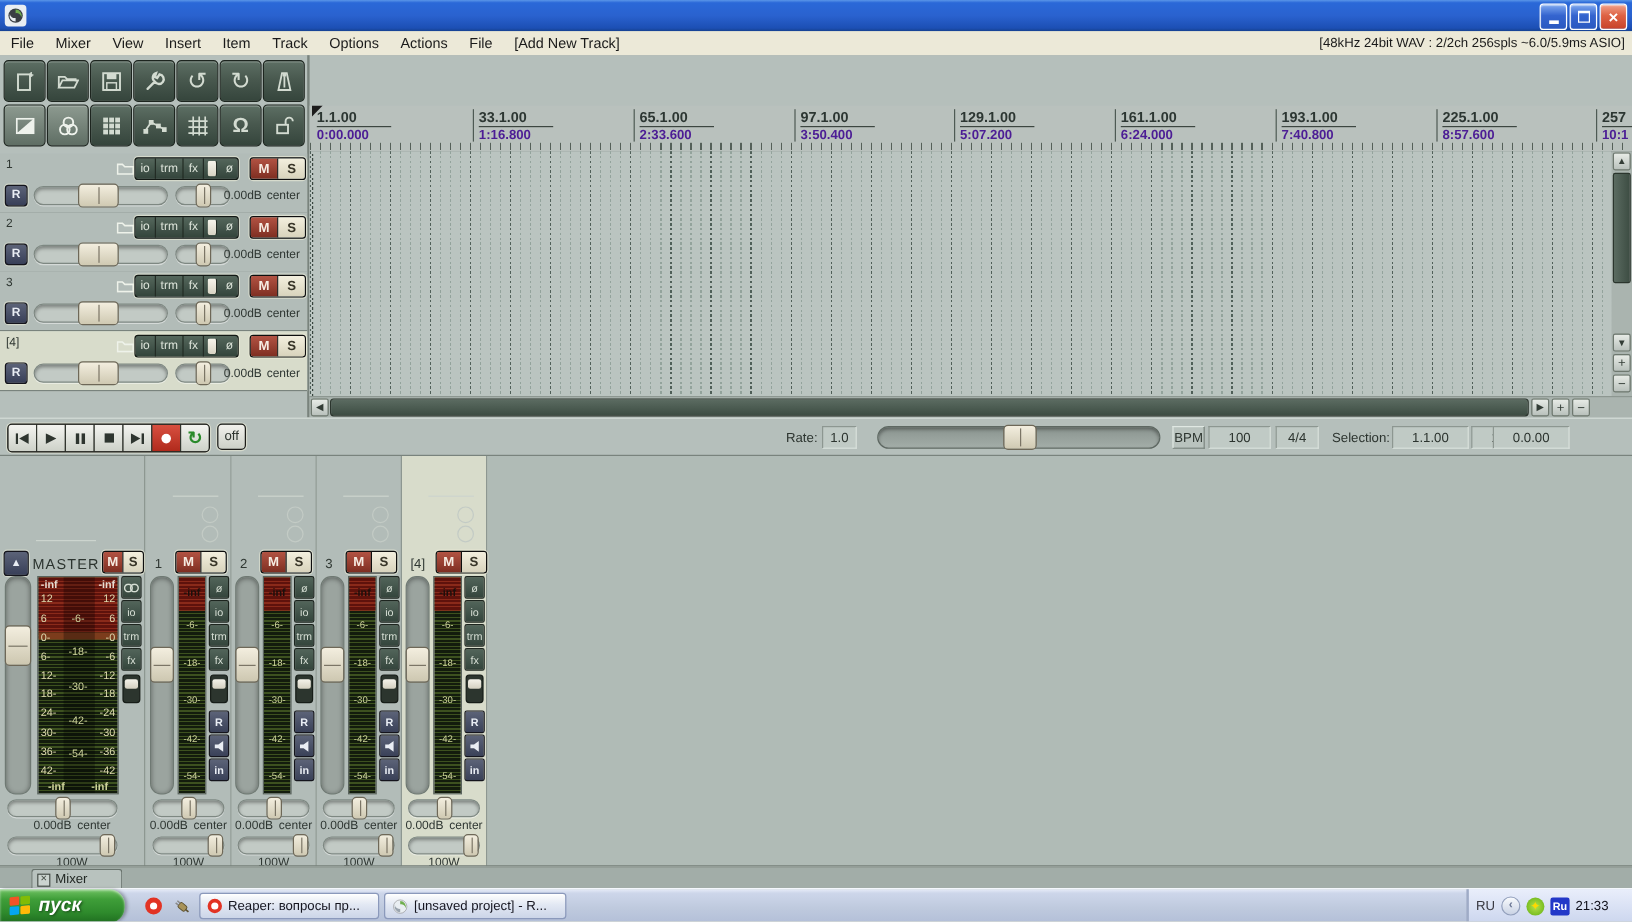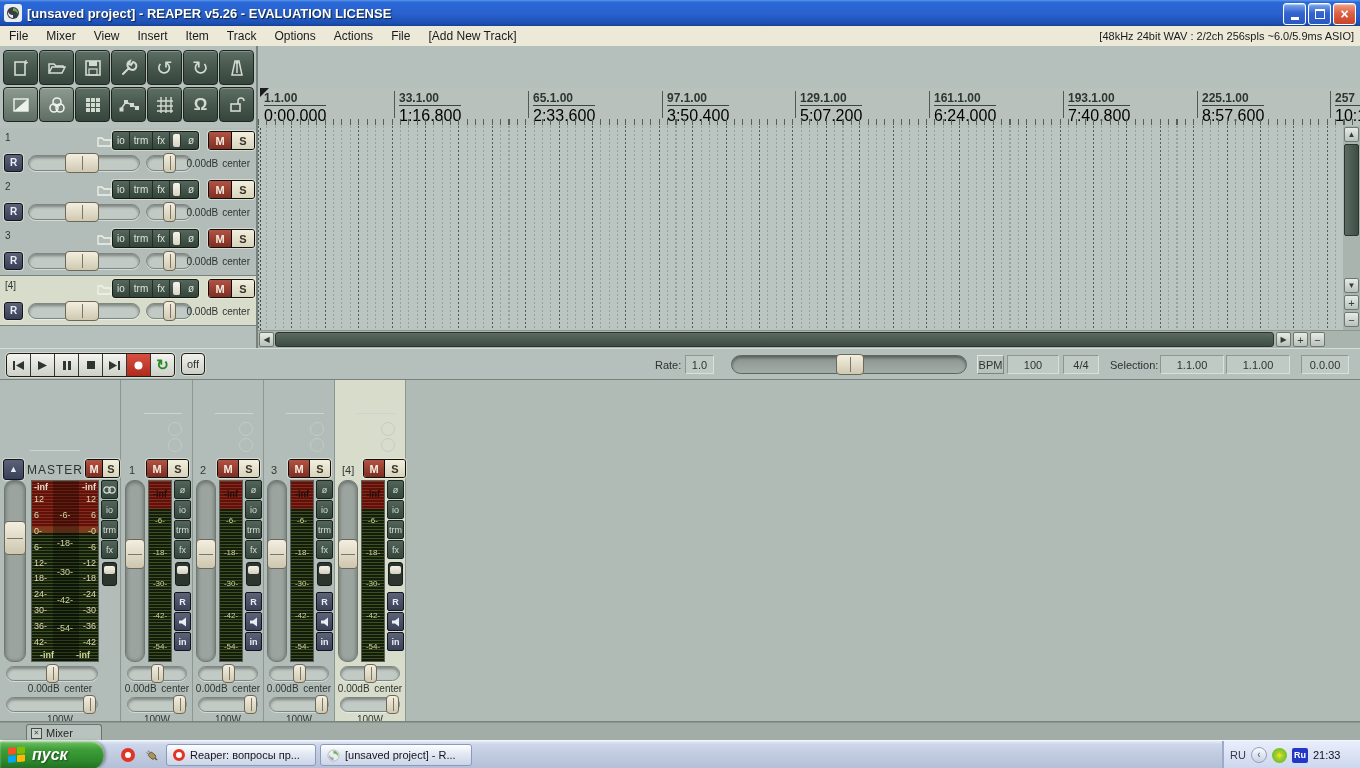--- a/index.html
+++ b/index.html
@@ -82,21 +82,21 @@
   
   .ruler{position:absolute;left:258px;top:42px;width:1102px;height:38px;background:#b9c1bd;
     border-bottom:1px solid #6c766f;overflow:hidden;}
   .ruler::after{content:"";position:absolute;left:0;right:0;bottom:1px;height:6px;
     background:repeating-linear-gradient(90deg,#556059 0 1px,transparent 1px 8.35px);}
   .rmark{position:absolute;top:3px;bottom:8px;padding-left:4px;border-left:1px solid #4e5a54;}
   .rmark.first{border-left:none;}
   .rmark.first::before{content:"";position:absolute;left:0;top:-3px;width:0;height:0;
     border-left:9px solid #1c1c1c;border-bottom:9px solid transparent;}
   .rbars{display:block;font-weight:bold;font-size:12px;color:#2c3632;border-bottom:1px solid #3c4640;width:62px;padding-bottom:0px;}
-  .rtime{display:block;font-weight:normal;font-size:16px;color:#000000;margin-top:1px;}
+  .rtime{display:block;font-weight:bold;font-size:11px;color:#4c1d95;margin-top:1px;}
   .arrange{position:absolute;left:258px;top:80px;width:1085px;height:204px;
     background-color:#bac4c0;
     background-image:
       repeating-linear-gradient(0deg,#bac4c0 0 2px,transparent 2px 4px),
       repeating-linear-gradient(90deg,#4f5f58 0,#4f5f58 1px,transparent 1px,transparent 33.4px),
       repeating-linear-gradient(90deg,#93a39c 0,#93a39c 1px,transparent 1px,transparent 8.35px);}
   .edit-cursor{position:absolute;left:2px;top:0;width:1px;height:100%;
     background:repeating-linear-gradient(0deg,#39453f 0 2px,transparent 2px 4px);}
 
   
@@ -222,21 +222,20 @@
 <div class="screen">
 
   <div class="titlebar">
     <span class="app-icon">
       <svg width="14" height="14" viewBox="0 0 14 14">
           <circle cx="7" cy="7" r="6" fill="#3a3f44"></circle>
           <path d="M7 2 a5 5 0 0 1 4.8 6.4 A4 4 0 0 0 7 5 Z" fill="#6fae4e"></path>
           <path d="M7 12 a5 5 0 0 1 -4.8-6.4 A4 4 0 0 0 7 9 Z" fill="#e9eef2"></path>
         </svg>
     </span>
-    <span class="title-text">[unsaved project] - REAPER v5.26 - EVALUATION LICENSE</span>
     <span class="winbtns">
       <span class="winbtn">
           <span class="minglyph"></span>
         </span>
       <span class="winbtn">
           <span class="restglyph"></span>
         </span>
       <span class="winbtn close">×</span>
     </span>
   </div>
@@ -570,21 +569,21 @@
     <div class="val-box" style="left:685px;width:29px">1.0</div>
     <div class="rate-slider">
         <div class="hhandle" style="left:104px"></div>
       </div>
     <div class="bpm-box" style="left:977px;width:27px">BPM</div>
     <div class="val-box" style="left:1007px;width:52px">100</div>
     <div class="val-box" style="left:1063px;width:36px">4/4</div>
     <span class="tr-label" style="left:1110px">Selection:</span>
     <div class="val-box" style="left:1160px;width:64px">1.1.00</div>
     <div class="val-box" style="left:1226px;width:64px">1.1.00</div>
-    <div class="val-box" style="left:1301px;width:48px">0.0.00</div>
+    <div class="val-box" style="left:1244px;width:64px">0.0.00</div>
   </div>
 
   <div class="mixer">
 
     <div class="strip" style="left:0;width:121px">
       <div class="strip-line" style="left:30px;top:70px;width:50px"></div>
       <div class="abs" style="left:3px;top:79px;width:19px;height:19px;background:linear-gradient(#5c6378,#383f58);border:1px solid #14141c;border-radius:3px;color:#e9edf4;font-size:9px;text-align:center;line-height:18px;box-shadow:0 0 0 1px rgba(240,240,218,.5)">▲</div>
       <span class="abs" style="left:27px;top:83px;font-size:12px;letter-spacing:1px;color:#2c342f">MASTER</span>
       <div class="ms-grp abs" style="left:85px;top:79px">
         <span class="mbtn" style="width:16px">M</span>

